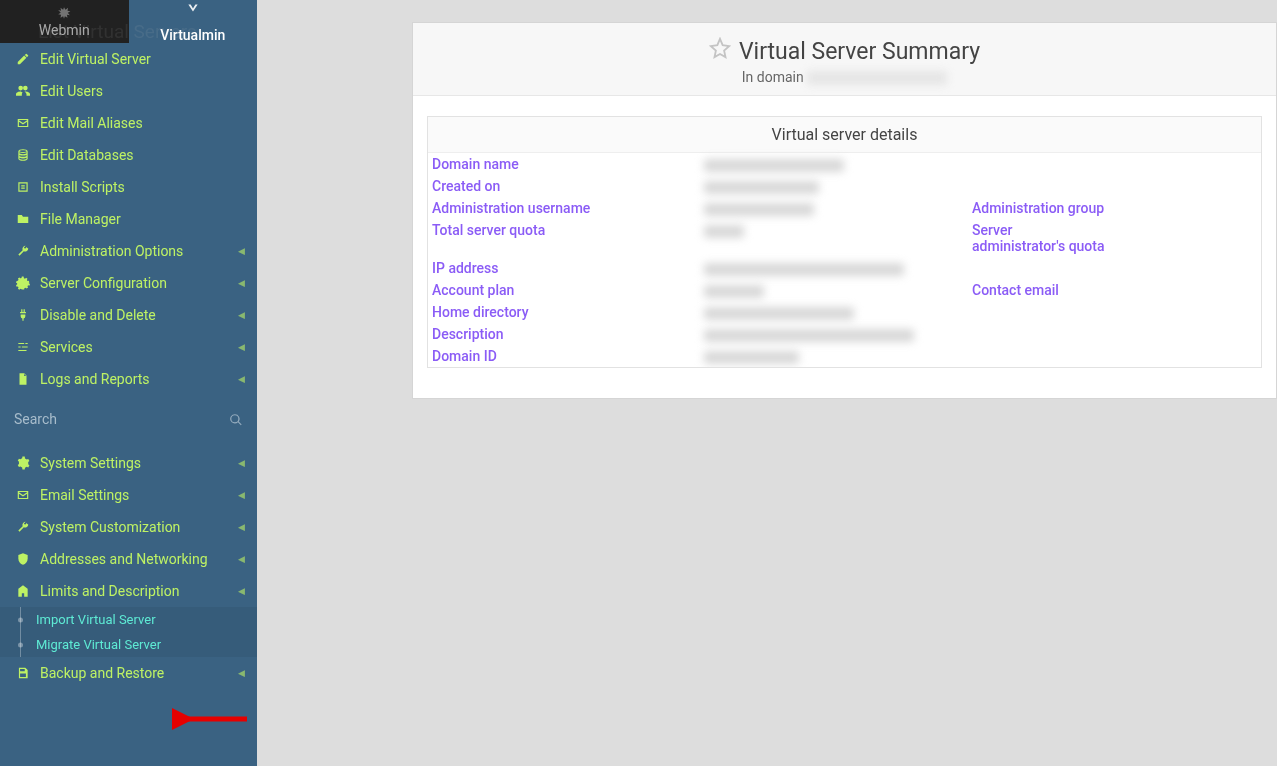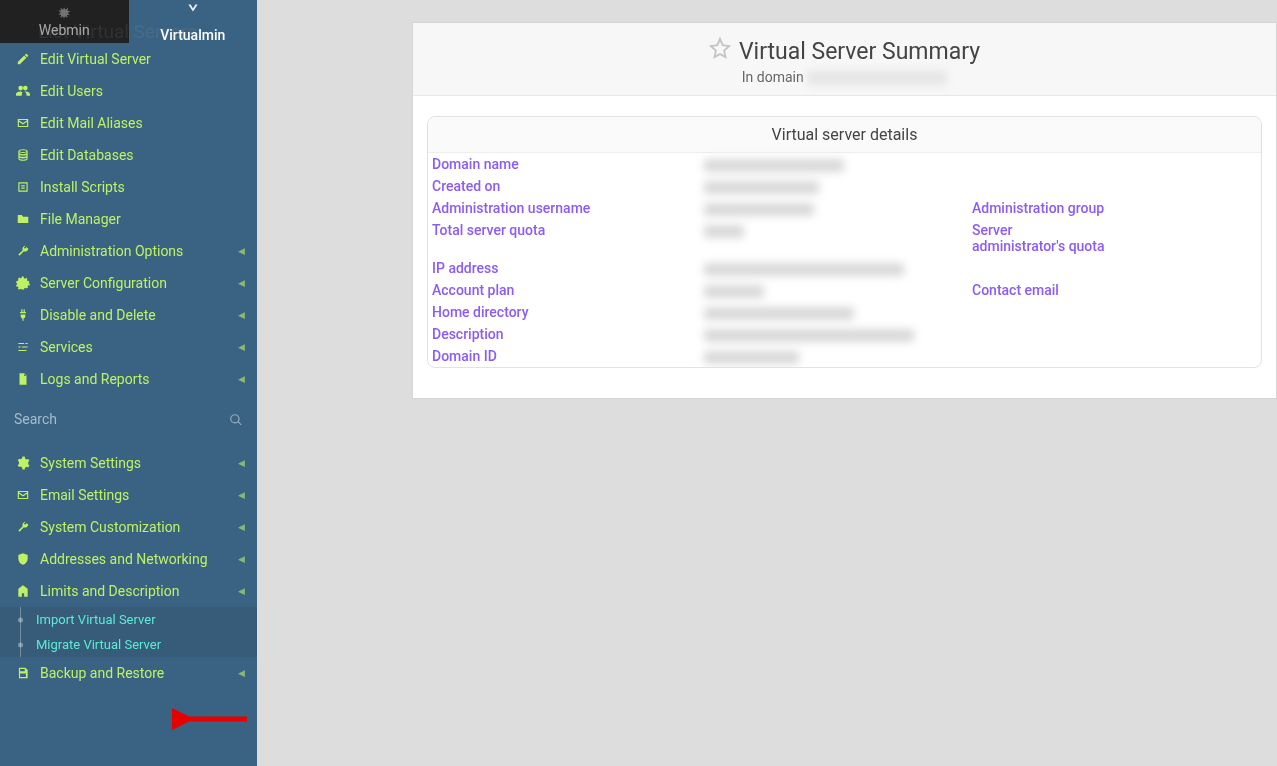--- a/index.html
+++ b/index.html
@@ -36,21 +36,21 @@
 .content { position: absolute; left: 257px; right: 0; top: 0; bottom: 0; padding: 22px 0 0 0; overflow: auto; }
 
 .panel { background: #fff; margin-left: 155px; border-radius: 0; border: 1px solid #d5d5d5; }
 .panel-header { background: #f7f7f7; border-bottom: 1px solid #e7e7e7; text-align: center; padding: 14px 10px 10px 10px; }
 .panel-title { display: inline-flex; align-items: center; gap: 8px; color: #444; font-size: 23px; font-weight: 400; }
 .star { color: #c4c4c4; }
 .panel-sub { color: #666; font-size: 14px; margin-top: 4px; }
 .panel-sub .blur { display: inline-block; width: 140px; height: 14px; background: #e5e5e5; filter: blur(4px); vertical-align: middle; border-radius: 3px; }
 
 .details-wrap { padding: 20px 14px 30px 14px; }
-.details-card { border: 1px solid #e2e2e2; border-radius: 8px; overflow: hidden; }
+.details-card { border: 1px solid #e2e2e2; border-radius: 0; overflow: hidden; }
 .details-head { text-align: center; font-size: 16px; color: #444; padding: 8px 0; background: #fafafa; border-bottom: 1px solid #eee; }
 .details-grid { display: grid; grid-template-columns: 270px 270px 1fr 1fr; font-size: 14px; color: #3b3b3b; }
 .dlabel { padding: 3px 6px 3px 4px; font-weight: 500; color: #8b5cf6; }
 .dval { padding: 3px 6px; }
 .dval .blur { display: inline-block; height: 13px; background: #d8d8d8; filter: blur(4px); border-radius: 3px; vertical-align: middle; }
 
 .arrow-annot { position: absolute; left: 172px; top: 706px; pointer-events: none; z-index: 50; }
 .arrow-annot svg { display: block; }
 
 .icon-svg { width: 14px; height: 14px; display: inline-block; vertical-align: middle; fill: currentColor; }

